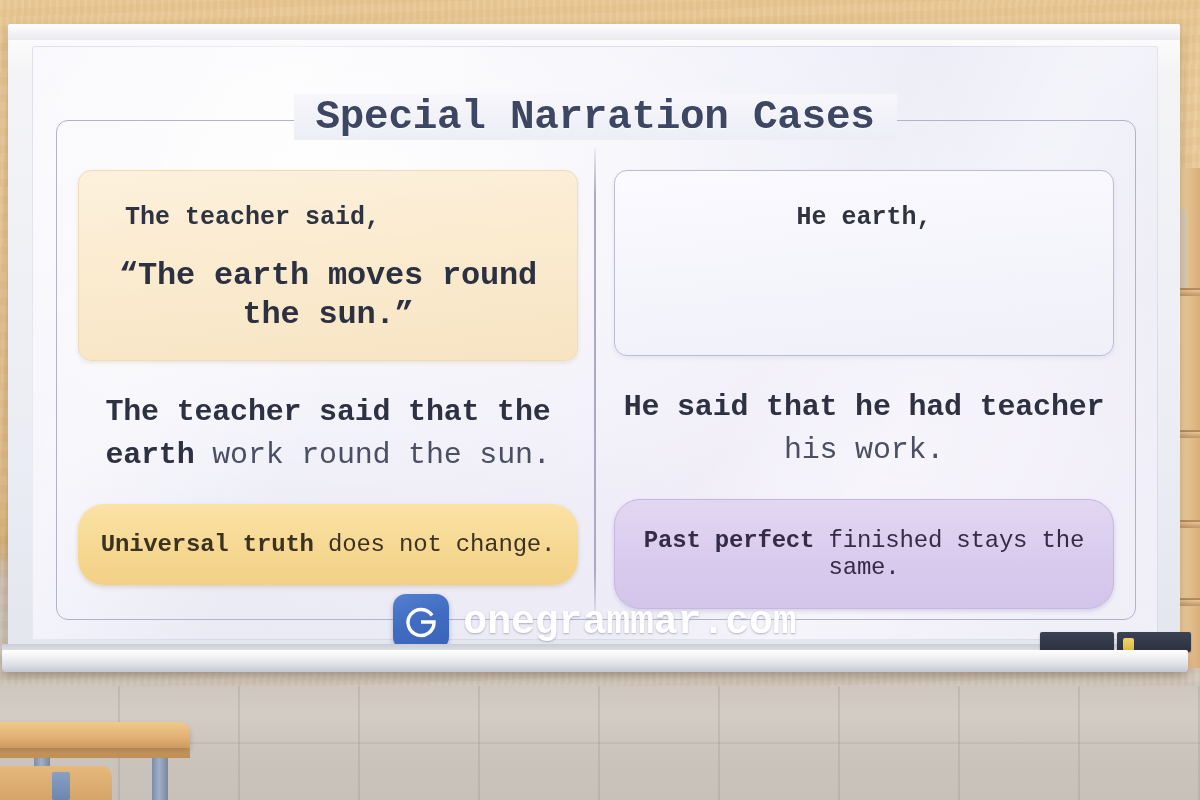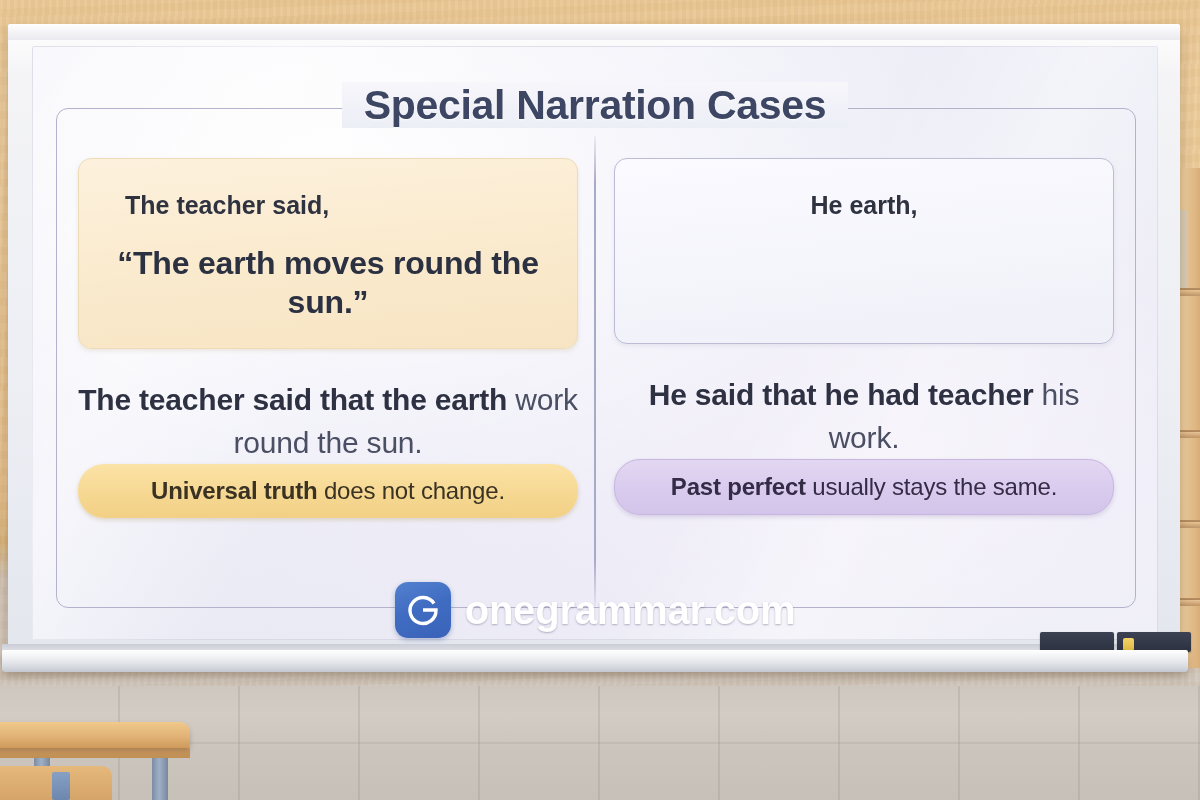--- a/index.html
+++ b/index.html
@@ -126,21 +126,21 @@
     box-shadow: 0 1px 2px rgba(0,0,0,0.3);
   }
   .marker-y {
     position: absolute; left: 1123px; top: 638px; width: 11px; height: 13px;
     background: linear-gradient(180deg,#f2d26a 0%, #e0b93f 100%);
     border-radius: 2px;
   }
 
   
   .content {
-    position: absolute; left: 32px; top: 34px; width: 1126px; height: 594px;
+    position: absolute; left: 32px; top: 46px; width: 1126px; height: 594px; font-family: Liberation Mono, monospace;
   }
 
   .fieldset {
     position: absolute; left: 24px; top: 74px; width: 1080px; height: 500px;
     border: 1.6px solid #b2b2cc;
     border-radius: 12px;
   }
 
   .title {
     position: absolute; left: 0; top: 48px; width: 1126px;
@@ -202,22 +202,23 @@
     text-align: center;
     font-size: 30px;
     line-height: 1.42;
     color: #3b3f52;
     letter-spacing: -0.2px;
   }
   .reported b { font-weight: 700; color: #2d3142; }
   .reported span.light { font-weight: 400; color: #4b4f63; }
 
   .pill {
+    margin-top: 28px;
     border-radius: 26px;
-    padding: 13px 18px;
+    padding: 27px 18px;
     text-align: center;
     font-size: 24px;
     letter-spacing: -0.2px;
   }
   .pill b { font-weight: 700; }
   .pill .light { font-weight: 400; }
   .pill.amber {
     background: linear-gradient(180deg,#fbe2a6 0%, #f6d892 55%, #f2d086 100%);
     color: #3a3223;
     box-shadow: 0 2px 4px rgba(160,125,50,0.25);
@@ -309,21 +310,21 @@
         <div class="said-line">He earth,</div>
       </div>
 
       <div class="reported">
         <b>He said that he had teacher</b>
         <span class="light">his work.</span>
       </div>
 
       <div class="pill violet">
         <b>Past perfect</b>
-        <span class="light">usually stays the same.</span>
+        <span class="light">finished stays the same.</span>
       </div>
     </div>
 
     <div class="brand">
       <div class="brand-logo">
         <svg width="40" height="40" viewBox="0 0 40 40" aria-hidden="true">
           <path d="M31 13.5A13 13 0 1 0 33 20h-13" fill="none" stroke="#ffffff" stroke-width="3.4" stroke-linecap="butt"></path>
         </svg>
       </div>
       <div class="brand-name">onegrammar.com</div>

